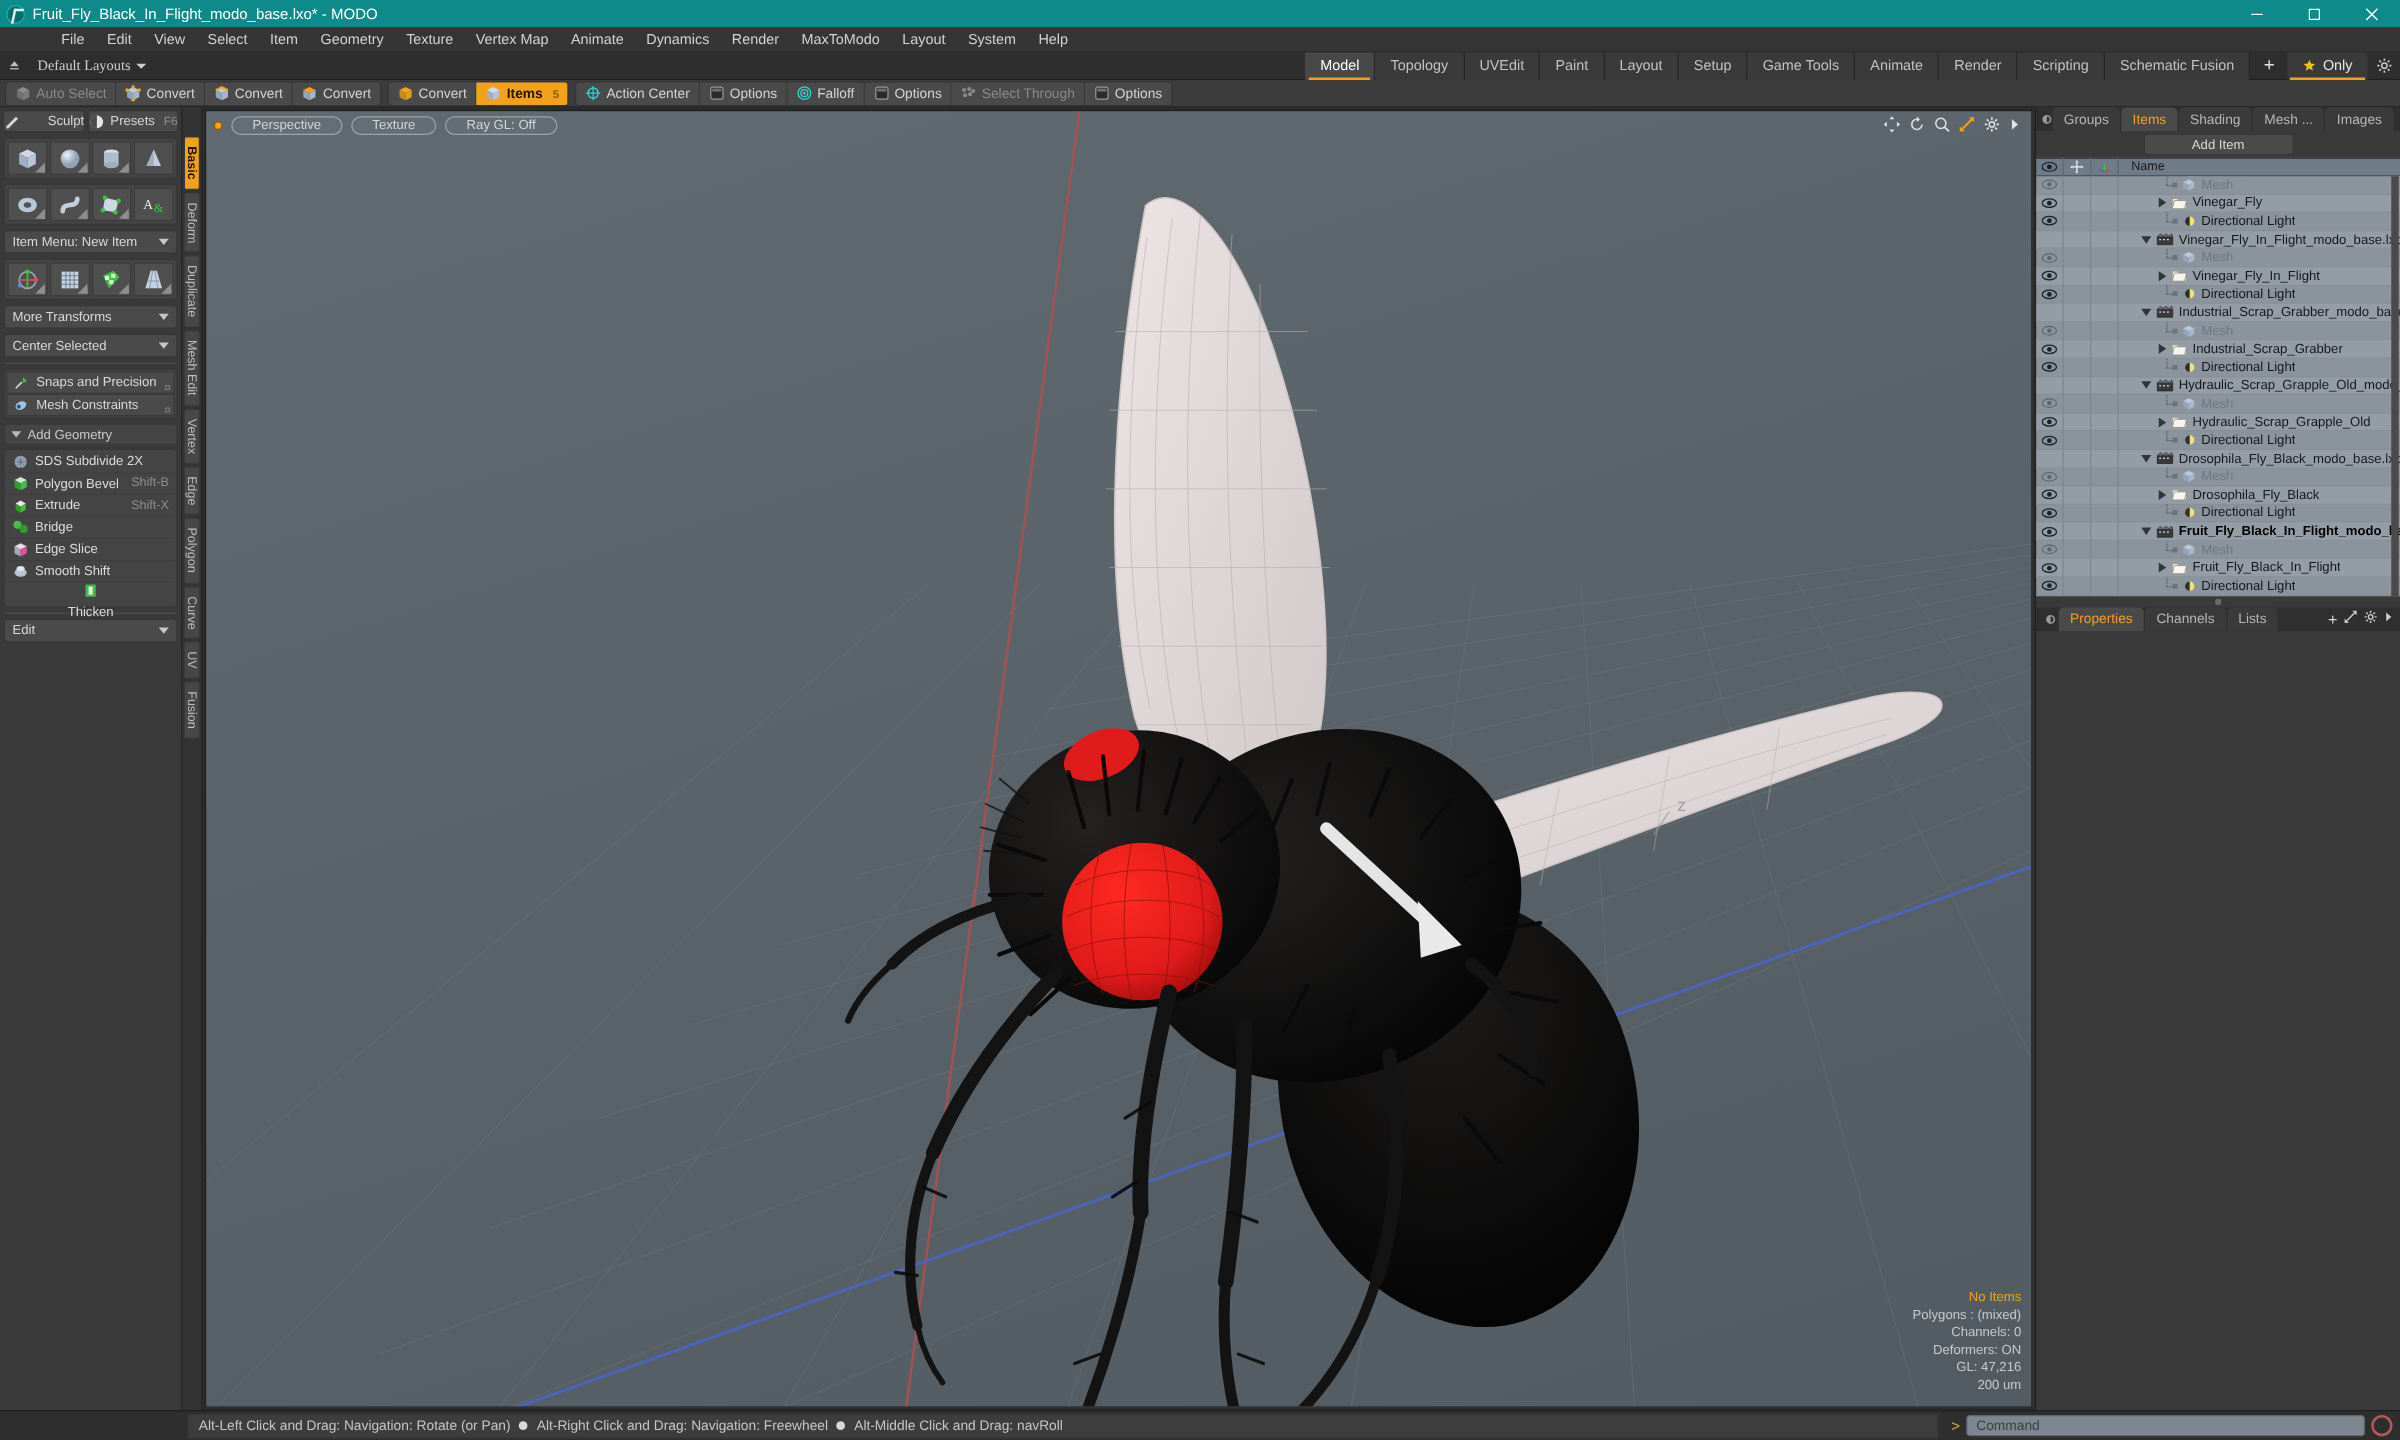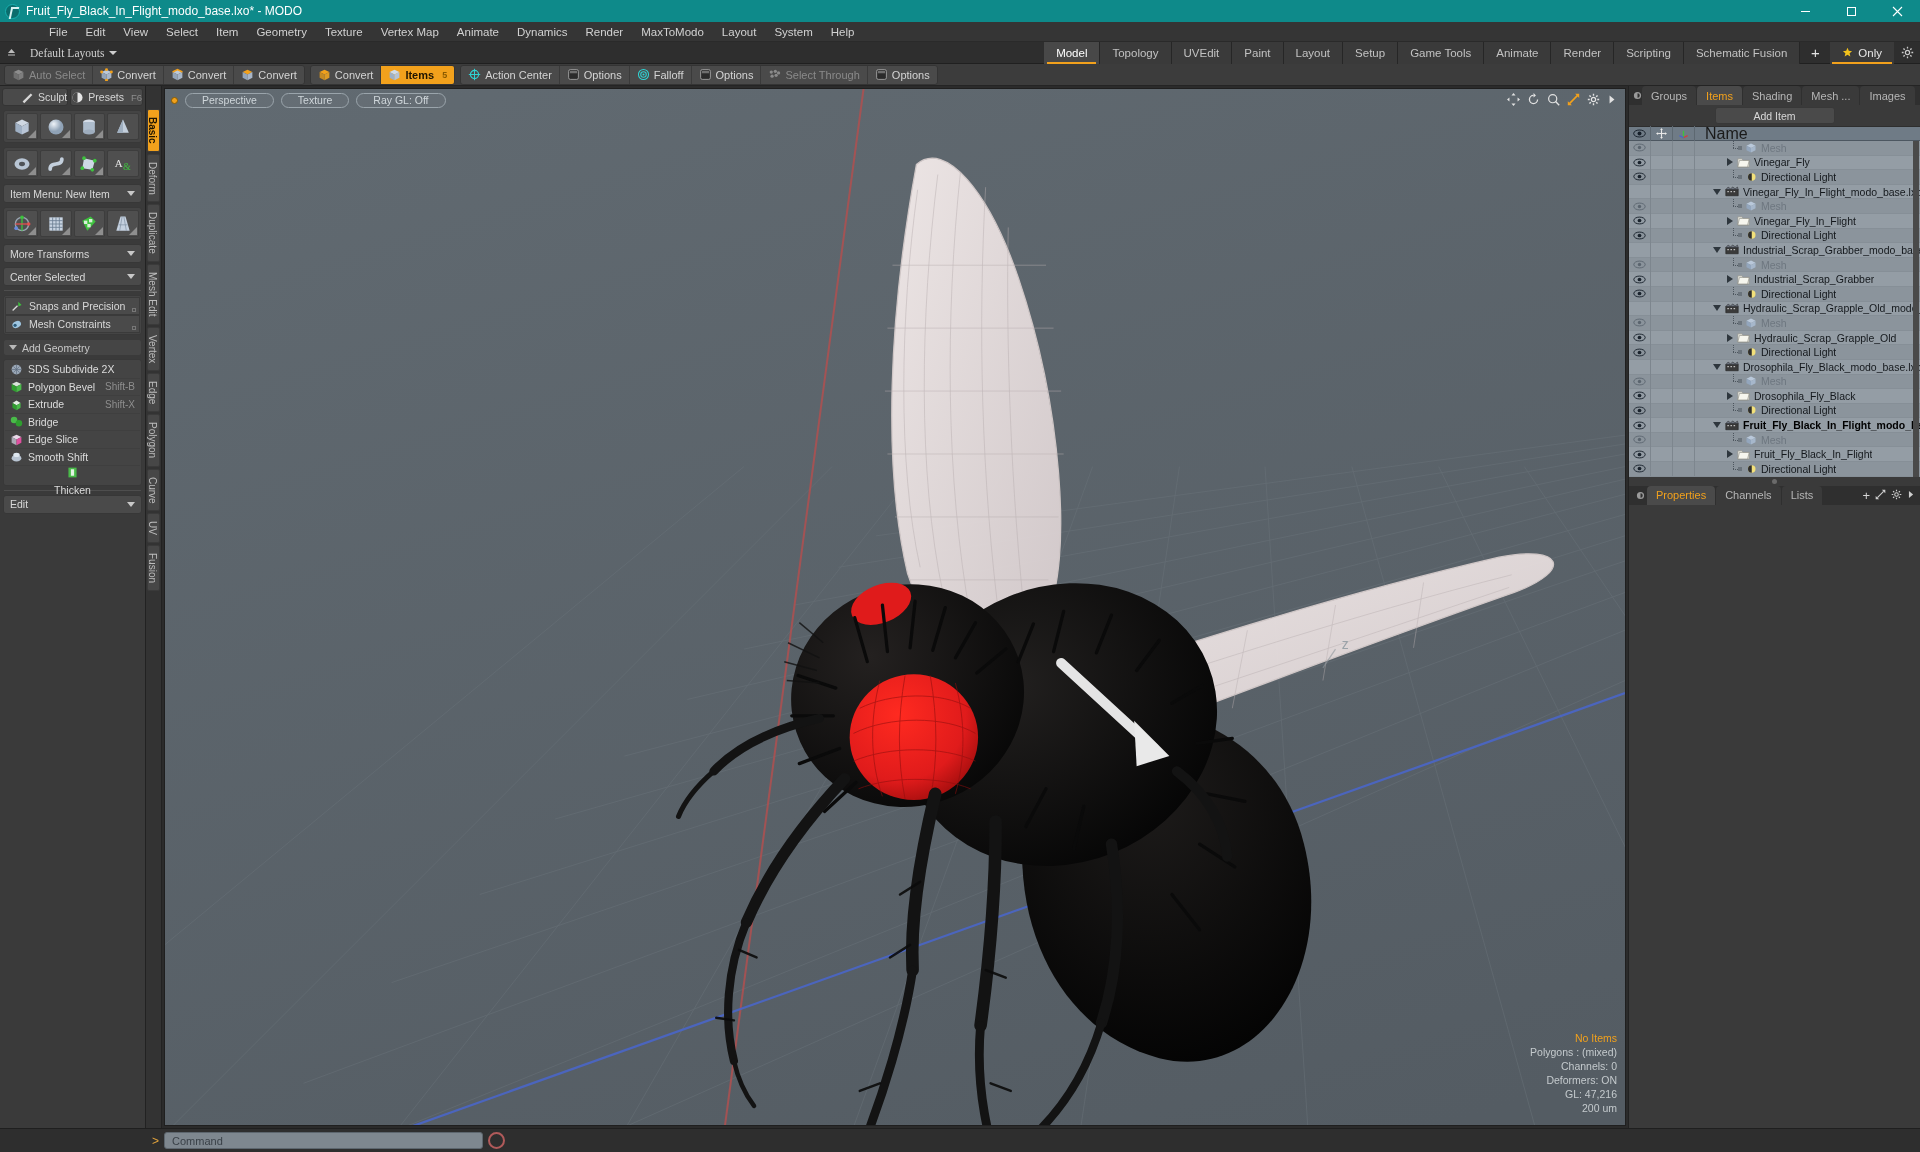--- a/index.html
+++ b/index.html
@@ -97,21 +97,21 @@
   .mb-ico { width:13px;height:13px; flex:none; display:block;}
 
   
   .main { flex:1; display:flex; min-height:0; background:#2b2b2b; }
 
   
   .leftpanel { width:146px; background:#3a3a3a; display:flex; flex-direction:column; flex:none;
                border-right:1px solid #222; }
   .lp-top { height:20px; display:flex; align-items:stretch; padding:2px 2px 0 2px; gap:2px;}
   .lp-tabbtn {
-    flex:1; display:flex; align-items:center; justify-content:flex-end; gap:4px;
+    flex:1; display:flex; align-items:center; justify-content:space-between; gap:4px;
     background:#4a4a4a; border:1px solid #343434; border-radius:3px;
     color:#d6d6d6; font-size:10.5px;
   }
   .lp-f6{color:#8d8d8d;font-size:9.5px;margin-left:3px;}
   .lp-body { flex:1; padding:4px 3px; overflow:hidden;}
   .grid4 { display:grid; grid-template-columns:repeat(4,1fr); gap:2px; margin-bottom:4px;
            background:#444; border:1px solid #383838; border-radius:3px; padding:2px;}
   .gcell { height:27px; background:#4f4f4f; border:1px solid #3d3d3d; border-radius:2px;
            display:flex;align-items:center;justify-content:center; position:relative; }
   .gcell.corner::after{content:"";position:absolute;right:1px;bottom:1px;
@@ -193,21 +193,21 @@
   .filterbox {
     flex:1; height:17px; background:#4a4a4a; border:1px solid #383838; border-radius:3px;
     color:#bdbdbd; font-size:10.5px; display:flex;align-items:center;justify-content:center;
   }
   .sqbtn{width:17px;height:17px;background:#4a4a4a;border:1px solid #383838;border-radius:3px;
          display:flex;align-items:center;justify-content:center;color:#d4d4d4;font-size:10px;}
   .tree-head { height:15px; background:#6f7b86; display:flex; align-items:center;
                border-top:1px solid #2e2e2e; border-bottom:1px solid #4d5761;}
   .th-col{ width:22px; height:15px; display:flex;align-items:center;justify-content:center;
            border-right:1px solid #5d6871;}
-  .th-name{ padding-left:10px; font-size:16px; color:#1a1a1a;}
+  .th-name{ padding-left:10px; font-size:10px; color:#1a1a1a;}
   .tree { flex:0 0 auto; background:#8b949c; overflow:hidden; }
   .trow { height:14.6px; display:flex; align-items:center; position:relative;
           border-bottom:1px solid #868f97;}
   .trow.alt{ background:#949da5; }
   .tcol{ width:22px;height:14.6px; display:flex;align-items:center;justify-content:center;
          border-right:1px solid #7d868e; flex:none;}
   .tcol.blank{}
   .eye{display:block;}
   .tlabel { display:flex; align-items:center; gap:4px; font-size:10.5px; color:#14181c;
             padding-left:4px; white-space:nowrap; overflow:hidden;}
@@ -1588,19 +1588,26 @@
               </svg>
           </span>
         </div>
       </div>
       <div class="rp-bottombody"></div>
     </div>
   </div>
 
   <div class="statusbar">
     <div class="sb-left"></div>
+    <div class="sb-hint">
+      <span>Alt-Left Click and Drag: Navigation: Rotate (or Pan)</span>
+      <span class="sb-sep"></span>
+      <span>Alt-Right Click and Drag: Navigation: Freewheel</span>
+      <span class="sb-sep"></span>
+      <span>Alt-Middle Click and Drag: navRoll</span>
+    </div>
     <div class="sb-cmd">
       <span class="sb-arrow">&gt;</span>
       <div class="cmdinput">Command</div>
       <div class="cmdcircle"></div>
     </div>
   </div>
 </div>
 
 </body></html>

